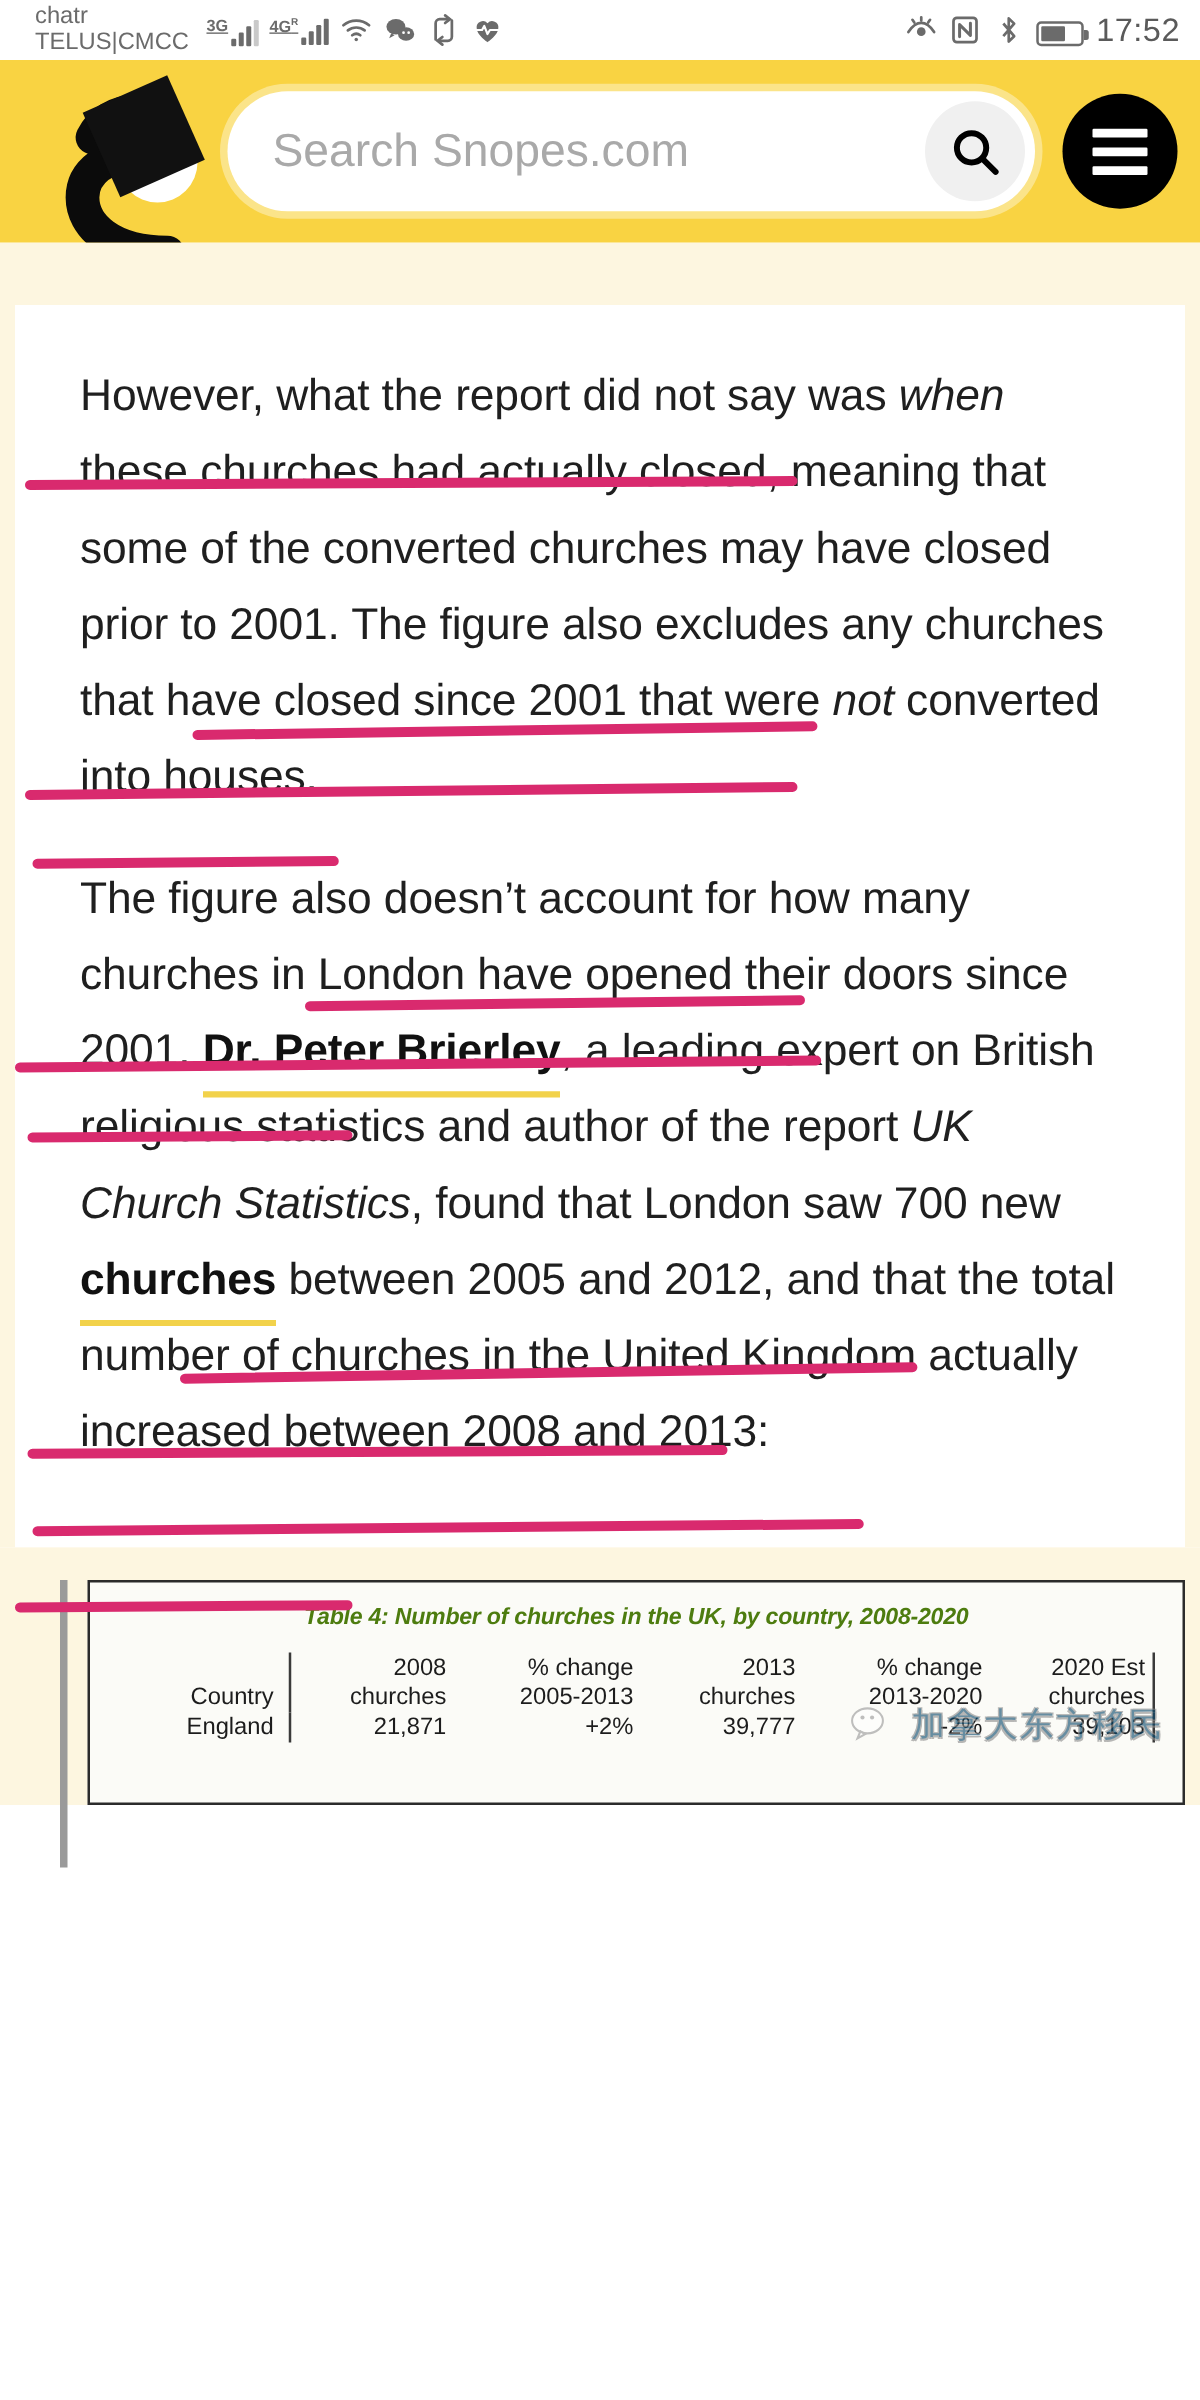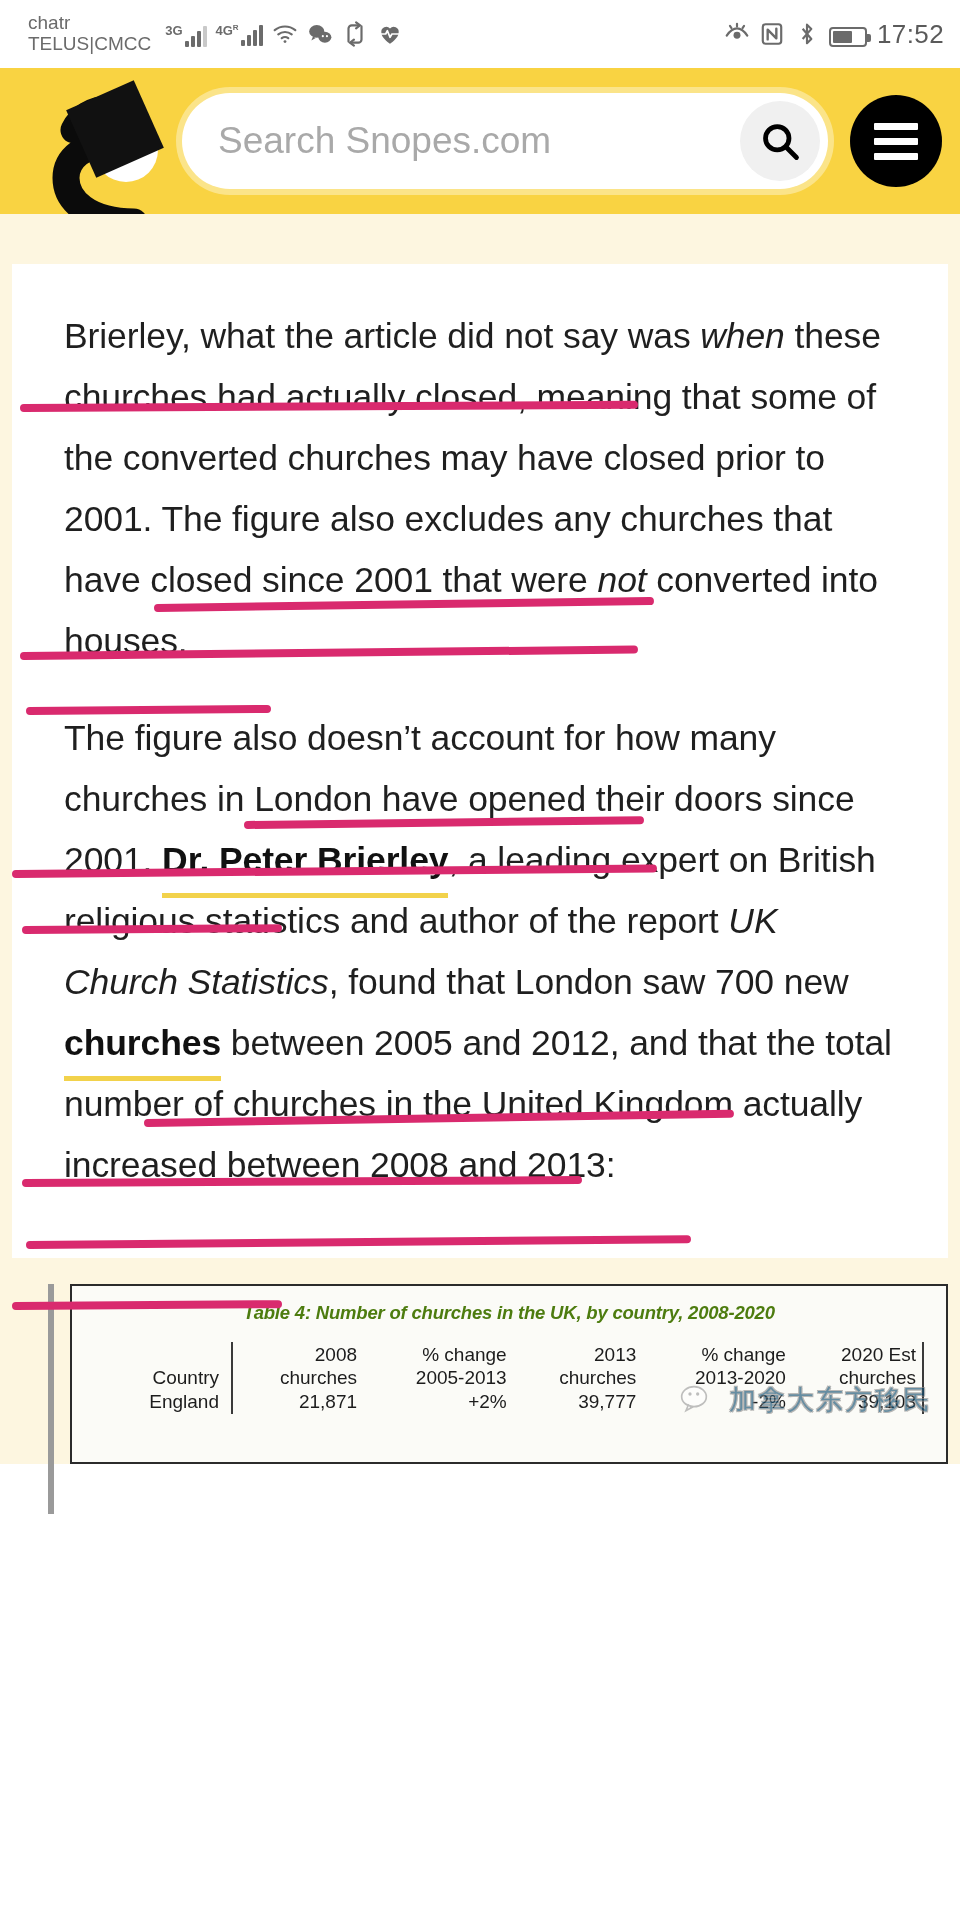--- a/index.html
+++ b/index.html
@@ -5,37 +5,37 @@
   * { box-sizing: border-box; margin: 0; padding: 0; }
   html, body {
     width: 960px; height: 1920px;
     background: #ffffff;
     font-family: "Liberation Sans", sans-serif;
     overflow: hidden;
   }
 
   
   .statusbar {
-    height: 68px;
+    height: 48px;
     background: #ffffff;
     display: flex;
     align-items: center;
     padding: 0 16px 0 28px;
     color: #5a5a5a;
   }
   .carrier {
     display: flex; flex-direction: column;
     justify-content: center;
     line-height: 1.08;
     font-size: 19px;
     color: #6b6b6b;
     margin-right: 14px;
   }
   .sb-icons { display: flex; align-items: flex-end; gap: 9px; }
-  .sig-group { display: flex; align-items: center; gap: 2px; position: relative; }
+  .sig-group { display: flex; align-items: center; gap: 2px; position: relative; text-decoration: underline; }
   .sig-label { font-size: 13px; font-weight: 700; color: #6b6b6b; line-height: 1; margin-bottom: 10px; }
   .sig-label sup { font-size: 8px; }
   .bars { display: flex; align-items: flex-end; gap: 2px; height: 22px; }
   .bars i { display:block; width: 4px; background: #6b6b6b; border-radius: 1px; }
   .bars i.b1 { height: 6px; }
   .bars i.b2 { height: 11px; }
   .bars i.b3 { height: 16px; }
   .bars i.b4 { height: 21px; }
   .bars i.dim { background: #c9c9c9; }
   .sb-spacer { flex: 1; }
@@ -321,21 +321,21 @@
     <i></i>
     <i></i>
   </button>
 </div>
 
 <div class="cream-strip"></div>
 
 <div class="article-wrap">
   <div class="article">
 
-    <p class="para"><span>Brierley, what the article did not say was </span><em>when</em><span> these churches had actually closed, meaning that some of the converted churches may have closed prior to 2001. The figure also excludes any churches that have closed since 2001 that were </span><em>not</em><span> converted into houses.</span></p>
+    <p class="para"><span>However, what the report did not say was </span><em>when</em><span> these churches had actually closed, meaning that some of the converted churches may have closed prior to 2001. The figure also excludes any churches that have closed since 2001 that were </span><em>not</em><span> converted into houses.</span></p>
 
     <p class="para"><span>The figure also doesn’t account for how many churches in London have opened their doors since 2001. </span><a class="lnk" href="#">Dr. Peter Brierley</a><span>, a leading expert on British religious statistics and author of the report </span><em>UK Church Statistics</em><span>, found that London saw 700 new </span><a class="lnk" href="#">churches</a><span> between 2005 and 2012, and that the total number of churches in the United Kingdom actually increased between 2008 and 2013:</span></p>
 
     <div class="strokes">
       <div class="stroke" style="left:8px;  top:140px; width:618px; height:8px;  transform:rotate(-0.3deg);"></div>
       <div class="stroke" style="left:142px; top:340px; width:500px; height:8px;  transform:rotate(-0.8deg);"></div>
       <div class="stroke" style="left:8px;   top:388px; width:618px; height:8px;  transform:rotate(-0.6deg);"></div>
       <div class="stroke" style="left:14px;  top:443px; width:245px; height:8px;  transform:rotate(-0.5deg);"></div>
       <div class="stroke" style="left:232px; top:557px; width:400px; height:8px;  transform:rotate(-0.7deg);"></div>
       <div class="stroke" style="left:0px;   top:606px; width:645px; height:8px;  transform:rotate(-0.5deg);"></div>

